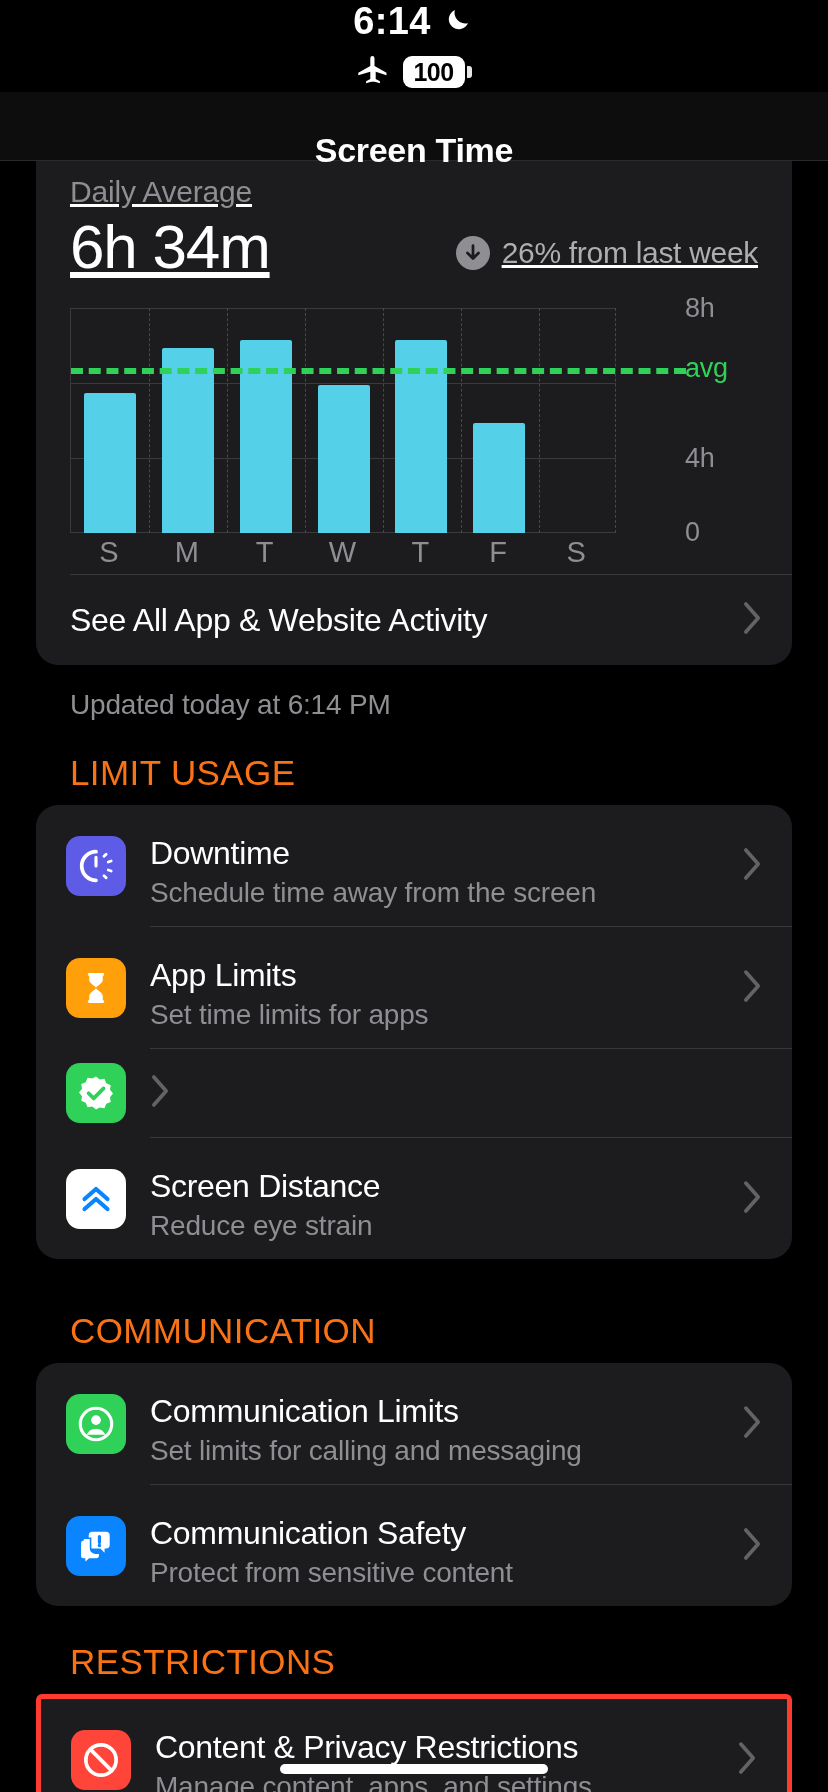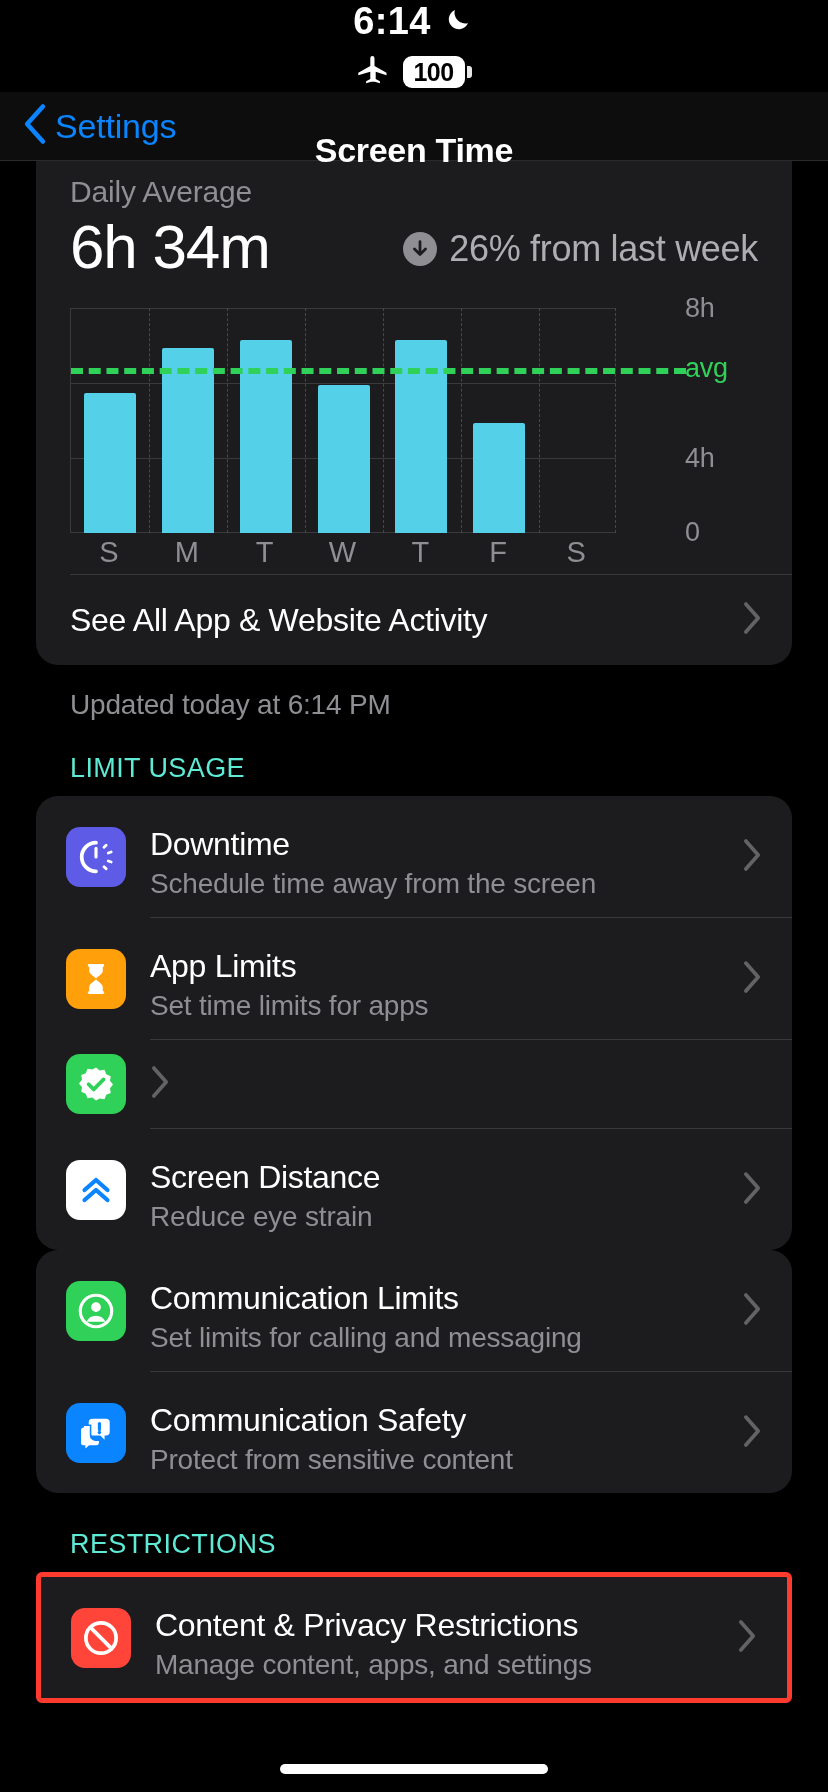--- a/index.html
+++ b/index.html
@@ -114,20 +114,21 @@
   }
 
   
   .chart-card {
     padding: 0 0 0 0;
     margin-top: 0;
     border-radius: 0 0 22px 22px;
   }
   .chart-head {
     padding: 14px 34px 0 34px;
+    text-decoration: underline;
   }
   .chart-head-label {
     font-size: 30px;
     color: #8e8e93;
     letter-spacing: -0.2px;
   }
   .chart-head-row {
     display: flex;
     align-items: flex-end;
     justify-content: space-between;
@@ -148,21 +149,21 @@
   .delta-badge {
     width: 34px;
     height: 34px;
     border-radius: 50%;
     background: #8e8e93;
     display: flex;
     align-items: center;
     justify-content: center;
   }
   .delta-text {
-    font-size: 36px;
+    font-size: 30px;
     color: #aeaeb2;
     letter-spacing: -0.3px;
   }
 
   
   .chart-area {
     position: relative;
     margin: 26px 0 0 34px;
     padding-right: 0;
     height: 238px;
@@ -271,22 +272,22 @@
   }
 
   .footnote {
     font-size: 28px;
     color: #8e8e93;
     padding: 24px 0 0 34px;
     letter-spacing: -0.2px;
   }
 
   .section-header {
-    font-size: 27px;
-    color: #5eead4;
+    font-size: 35px;
+    color: #f97316;
     letter-spacing: 0.4px;
     padding: 32px 0 12px 34px;
     text-transform: uppercase;
   }
 
   
   .srow {
     display: flex;
     align-items: center;
     padding: 0 30px 0 30px;
@@ -363,28 +364,20 @@
       </svg>
     </span>
     <span class="battery-wrap">
       <span class="battery-body">100</span>
       <span class="battery-cap"></span>
     </span>
   </div>
 </div>
 
 <div class="nav-bar">
-  <div class="nav-back">
-    <span>
-      <svg width="26" height="42" viewBox="0 0 14 24">
-        <path d="M11.5 2L2.5 12l9 10" fill="none" stroke="#0a84ff" stroke-width="2.6" stroke-linecap="round" stroke-linejoin="round"></path>
-      </svg>
-    </span>
-    <span class="nav-back-label">Settings</span>
-  </div>
   <div class="nav-title">Screen Time</div>
 </div>
 
 <div class="content">
 
   <div class="card chart-card">
     <div class="chart-head">
       <div class="chart-head-label">Daily Average</div>
       <div class="chart-head-row">
         <div class="chart-average">6h 34m</div>
@@ -550,20 +543,21 @@
         <span class="srow-sub" style="display:block;">Reduce eye strain</span>
       </span>
       <span class="chev">
         <svg width="20" height="34" viewBox="0 0 12 22">
             <path d="M2 2l8 9-8 9" fill="none" stroke="#636366" stroke-width="2.4" stroke-linecap="round" stroke-linejoin="round"></path>
           </svg>
       </span>
     </div>
   </div>
 
+  <div class="section-header" style="padding-top:52px;">COMMUNICATION</div>
   <div class="card">
 
     <div class="srow">
       <span class="srow-icon" style="background:#30d158;">
         <svg width="40" height="40" viewBox="0 0 28 28">
           <circle cx="14" cy="14" r="11" fill="none" stroke="#fff" stroke-width="2.2"></circle>
           <circle cx="14" cy="11.3" r="3.4" fill="#fff"></circle>
           <path d="M7.4 21.6a7.2 7.2 0 0 1 13.2 0" fill="#fff"></path>
         </svg>
       </span>

